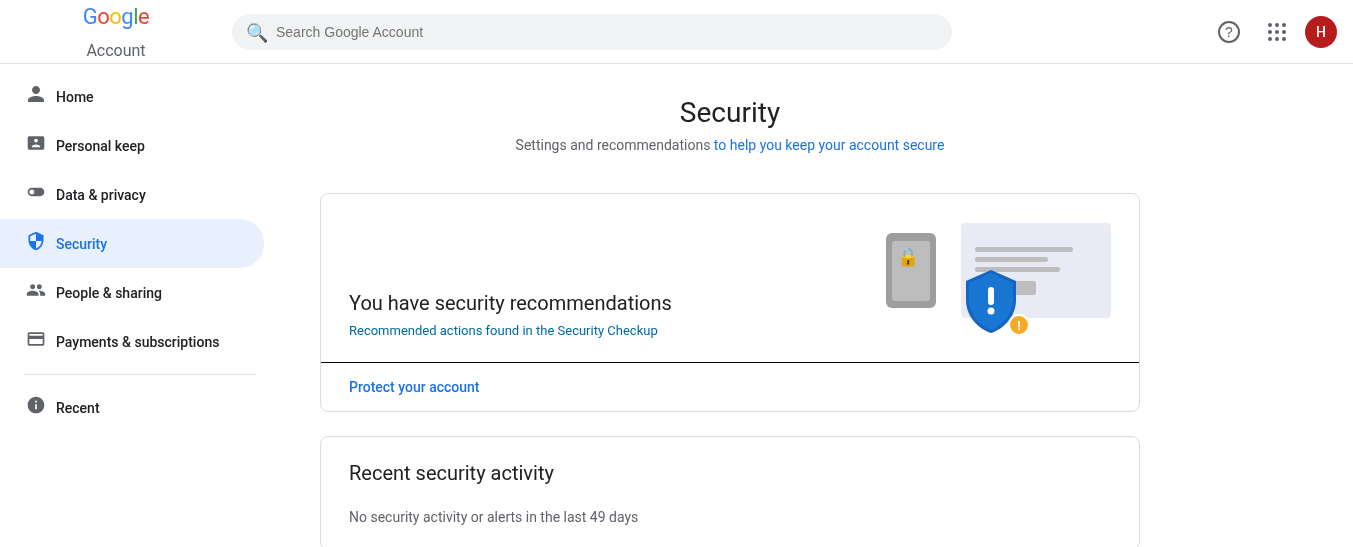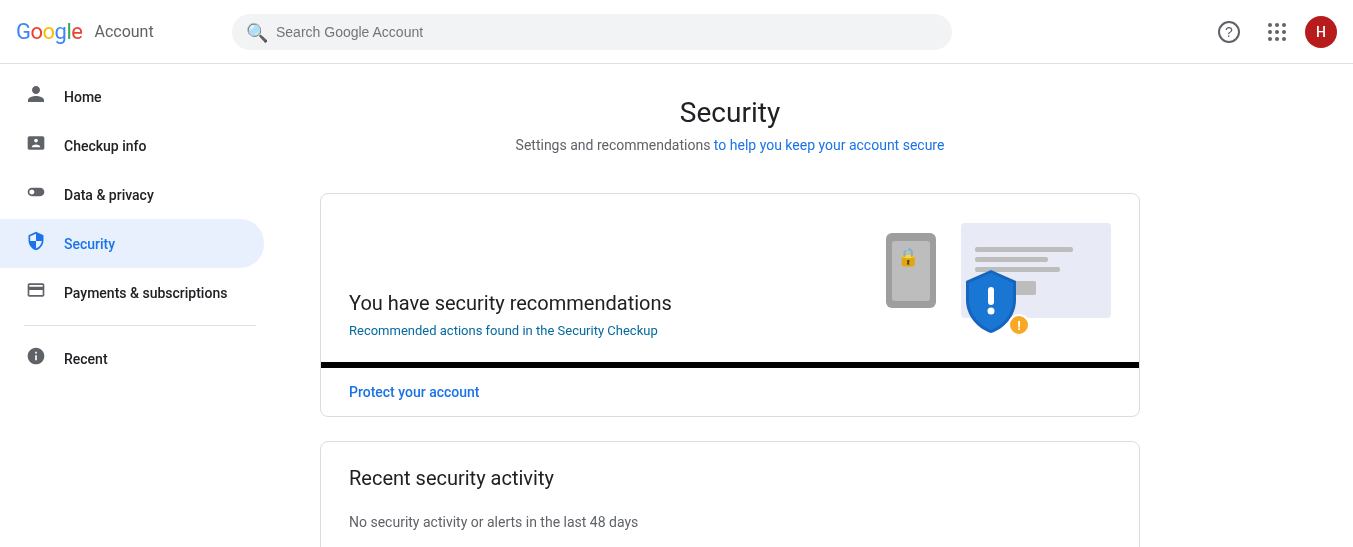--- a/index.html
+++ b/index.html
@@ -10,20 +10,21 @@
       display: flex;
       align-items: center;
       padding: 8px 16px;
       height: 64px;
       border-bottom: 1px solid #e0e0e0;
       position: sticky; top: 0; background: #fff; z-index: 10;
     }
     .logo {
       display: flex; align-items: center; gap: 12px; min-width: 200px;
       text-decoration: none;
+      flex-direction: column;
     }
     .logo-google {
       font-size: 22px; font-weight: 400; letter-spacing: -0.5px;
     }
     .logo-google .g { color: #4285F4; }
     .logo-google .o1 { color: #EA4335; }
     .logo-google .o2 { color: #FBBC05; }
     .logo-google .g2 { color: #4285F4; }
     .logo-google .l { color: #34A853; }
     .logo-google .e { color: #EA4335; }
@@ -63,21 +64,21 @@
     .layout {
       display: flex; min-height: calc(100vh - 64px);
     }
 
     
     .sidebar {
       width: 280px; min-width: 280px; padding: 8px 0;
       border-right: none;
     }
     .sidebar-item {
-      display: flex; align-items: center; gap: 16px;
+      display: flex; align-items: center; gap: 8px;
       padding: 12px 24px; cursor: pointer; border-radius: 0 24px 24px 0;
       margin-right: 16px; color: #202124;
     }
     .sidebar-item.active {
       background: #e8f0fe; color: #1a73e8;
     }
     .sidebar-item .item-icon {
       font-size: 20px; width: 24px; text-align: center; flex-shrink: 0;
     }
     .sidebar-item .item-label {
@@ -101,21 +102,21 @@
     .page-subtitle a { color: #1a73e8; text-decoration: none; }
 
     .card {
       border: 1px solid #dadce0; border-radius: 8px; margin-bottom: 24px; overflow: hidden;
     }
     .card-top {
       padding: 24px 28px;
       display: flex; align-items: flex-end; justify-content: space-between;
     }
     .card-bottom {
-      border-top: 6px solid #000000; padding: 16px 28px;
+      border-top: 1px solid #000000; padding: 16px 28px;
     }
     .card-bottom a {
       color: #1a73e8; text-decoration: none; font-size: 14px; font-weight: 500;
     }
 
     .card-title {
       font-size: 20px; font-weight: 400; color: #202124; margin-bottom: 8px;
     }
     .card-desc {
       font-size: 13px; color: #0369a1;
@@ -193,41 +194,49 @@
       </span>
       <span class="item-label">Home</span>
     </div>
 
     <div class="sidebar-item">
       <span class="item-icon">
         <svg width="20" height="20" viewBox="0 0 24 24" fill="currentColor" style="color:#5f6368">
             <path d="M20 4H4c-1.1 0-2 .9-2 2v12c0 1.1.9 2 2 2h16c1.1 0 2-.9 2-2V6c0-1.1-.9-2-2-2zm-8 2.75c1.24 0 2.25 1.01 2.25 2.25S13.24 11.25 12 11.25 9.75 10.24 9.75 9 10.76 6.75 12 6.75zM17 17H7v-.75c0-1.67 3.33-2.5 5-2.5s5 .83 5 2.5V17z"></path>
           </svg>
       </span>
-      <span class="item-label">Checkup info</span>
+      <span class="item-label">Personal keep</span>
     </div>
 
     <div class="sidebar-item">
       <span class="item-icon">
         <svg width="20" height="20" viewBox="0 0 24 24" fill="currentColor" style="color:#5f6368">
             <path d="M17 7H7c-2.76 0-5 2.24-5 5s2.24 5 5 5h10c2.76 0 5-2.24 5-5s-2.24-5-5-5zM7 15c-1.66 0-3-1.34-3-3s1.34-3 3-3 3 1.34 3 3-1.34 3-3 3z"></path>
           </svg>
       </span>
       <span class="item-label">Data &amp; privacy</span>
     </div>
 
     <div class="sidebar-item active">
       <span class="item-icon">
         <svg width="20" height="20" viewBox="0 0 24 24" fill="#1a73e8">
             <path d="M12 1L3 5v6c0 5.55 3.84 10.74 9 12 5.16-1.26 9-6.45 9-12V5l-9-4zm0 10.99h7c-.53 4.12-3.28 7.79-7 8.94V12H5V6.3l7-3.11v8.8z"></path>
           </svg>
       </span>
       <span class="item-label">Security</span>
     </div>
 
+    <div class="sidebar-item">
+      <span class="item-icon">
+        <svg width="20" height="20" viewBox="0 0 24 24" fill="currentColor" style="color:#5f6368">
+            <path d="M16 11c1.66 0 2.99-1.34 2.99-3S17.66 5 16 5c-1.66 0-3 1.34-3 3s1.34 3 3 3zm-8 0c1.66 0 2.99-1.34 2.99-3S9.66 5 8 5C6.34 5 5 6.34 5 8s1.34 3 3 3zm0 2c-2.33 0-7 1.17-7 3.5V19h14v-2.5c0-2.33-4.67-3.5-7-3.5zm8 0c-.29 0-.62.02-.97.05 1.16.84 1.97 1.97 1.97 3.45V19h6v-2.5c0-2.33-4.67-3.5-7-3.5z"></path>
+          </svg>
+      </span>
+      <span class="item-label">People &amp; sharing</span>
+    </div>
 
     <div class="sidebar-item">
       <span class="item-icon">
         <svg width="20" height="20" viewBox="0 0 24 24" fill="currentColor" style="color:#5f6368">
             <path d="M20 4H4c-1.11 0-1.99.89-1.99 2L2 18c0 1.11.89 2 2 2h16c1.11 0 2-.89 2-2V6c0-1.11-.89-2-2-2zm0 14H4v-6h16v6zm0-10H4V6h16v2z"></path>
           </svg>
       </span>
       <span class="item-label">Payments &amp; subscriptions</span>
     </div>
 
@@ -288,17 +297,17 @@
         </div>
       </div>
       <div class="card-bottom">
         <a href="#">Protect your account</a>
       </div>
     </div>
 
     <div class="card">
       <div style="padding: 24px 28px;">
         <div class="activity-title">Recent security activity</div>
-        <div class="activity-desc">No security activity or alerts in the last 48 days</div>
+        <div class="activity-desc">No security activity or alerts in the last 49 days</div>
       </div>
     </div>
   </main>
 </div>
 
 </body></html>

